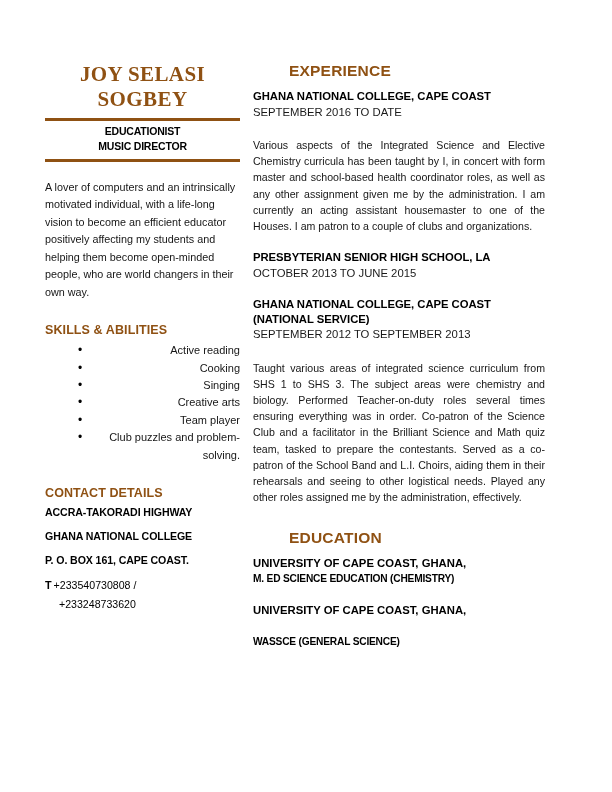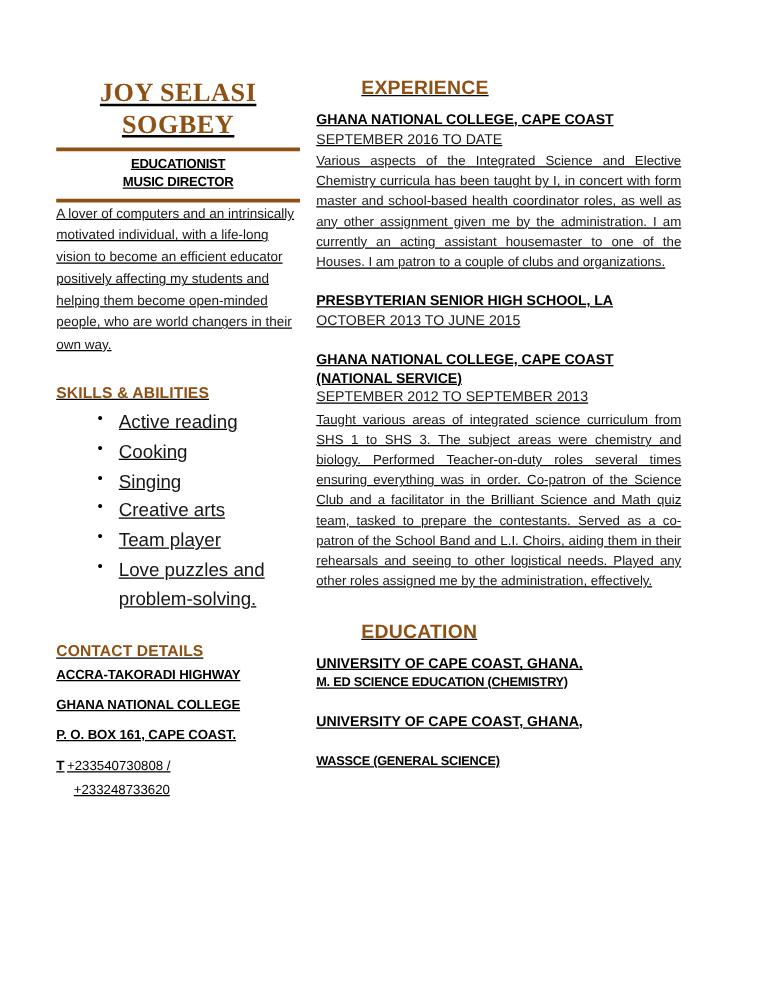--- a/index.html
+++ b/index.html
@@ -13,21 +13,20 @@
     font-family: "Liberation Sans", sans-serif;
     color: #000000;
     -webkit-font-smoothing: antialiased;
   }
   .page {
     position: relative;
     width: 612px;
     height: 749px;
     background: #ffffff;
     overflow: hidden;
-    text-decoration: underline;
   }
   .columns {
     display: flex;
     align-items: flex-start;
     padding-top: 62px;
   }
 
   
   .left-col {
     width: 195px;
@@ -59,43 +58,44 @@
     font-size: 10.5px;
     font-weight: bold;
     line-height: 1.45;
     letter-spacing: -0.2px;
     padding: 3px 0 2px 0;
     font-stretch: condensed;
   }
   .profile {
     font-size: 10.8px;
     line-height: 1.62;
-    margin-top: 1px;
+    margin-top: 17px;
     color: #161616;
   }
   .side-heading {
     color: #8f5113;
     font-size: 12.5px;
     font-weight: bold;
     letter-spacing: 0.1px;
     margin-top: 22px;
     margin-bottom: 5px;
     font-stretch: condensed;
   }
   ul.skills {
     margin: 0;
     padding-left: 33px;
     list-style: none;
   }
   ul.skills li {
-    font-size: 15px;
+    font-size: 11px;
     line-height: 1.58;
     position: relative;
     padding-left: 17px;
     color: #161616;
+    text-align: right;
   }
   ul.skills li::before {
     content: "\2022";
     position: absolute;
     left: 0;
     top: -1px;
     font-size: 12px;
     color: #000;
   }
   .contact-line {
@@ -155,21 +155,21 @@
   .dates {
     font-size: 11.3px;
     line-height: 1.35;
     margin-top: 1px;
     color: #1a1a1a;
   }
   .desc {
     font-size: 10.6px;
     line-height: 1.53;
     text-align: justify;
-    margin-top: 1px;
+    margin-top: 17px;
     color: #161616;
   }
   .edu-entry {
     margin-bottom: 17px;
   }
   .edu-school {
     font-size: 11.3px;
     font-weight: bold;
     line-height: 1.35;
   }
@@ -205,21 +205,21 @@
 
       <div class="profile">A lover of computers and an intrinsically motivated individual, with a life-long vision to become an efficient educator positively affecting my students and helping them become open-minded people, who are world changers in their own way.</div>
 
       <div class="side-heading">SKILLS &amp; ABILITIES</div>
       <ul class="skills">
         <li>Active reading</li>
         <li>Cooking</li>
         <li>Singing</li>
         <li>Creative arts</li>
         <li>Team player</li>
-        <li>Love puzzles and problem-solving.</li>
+        <li>Club puzzles and problem-solving.</li>
       </ul>
 
       <div class="side-heading">CONTACT DETAILS</div>
       <div class="contact-line">ACCRA-TAKORADI HIGHWAY</div>
       <div class="contact-line">GHANA NATIONAL COLLEGE</div>
       <div class="contact-line">P. O. BOX 161, CAPE COAST.</div>
 
       <div class="contact-line plain">
         <span class="pfx">T</span><span>+233540730808 /</span>
       </div>

